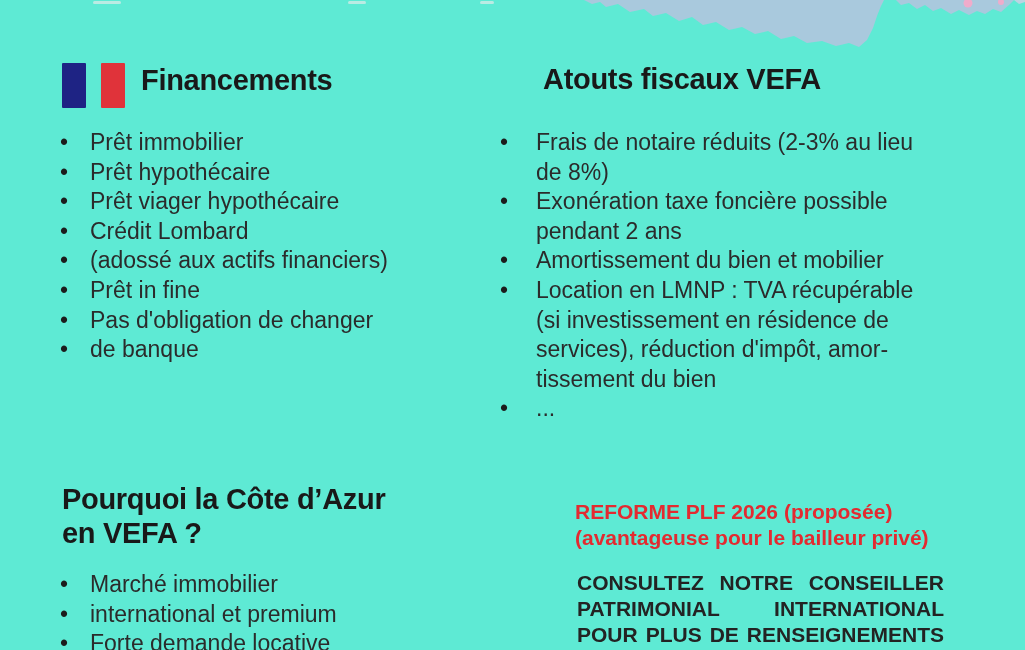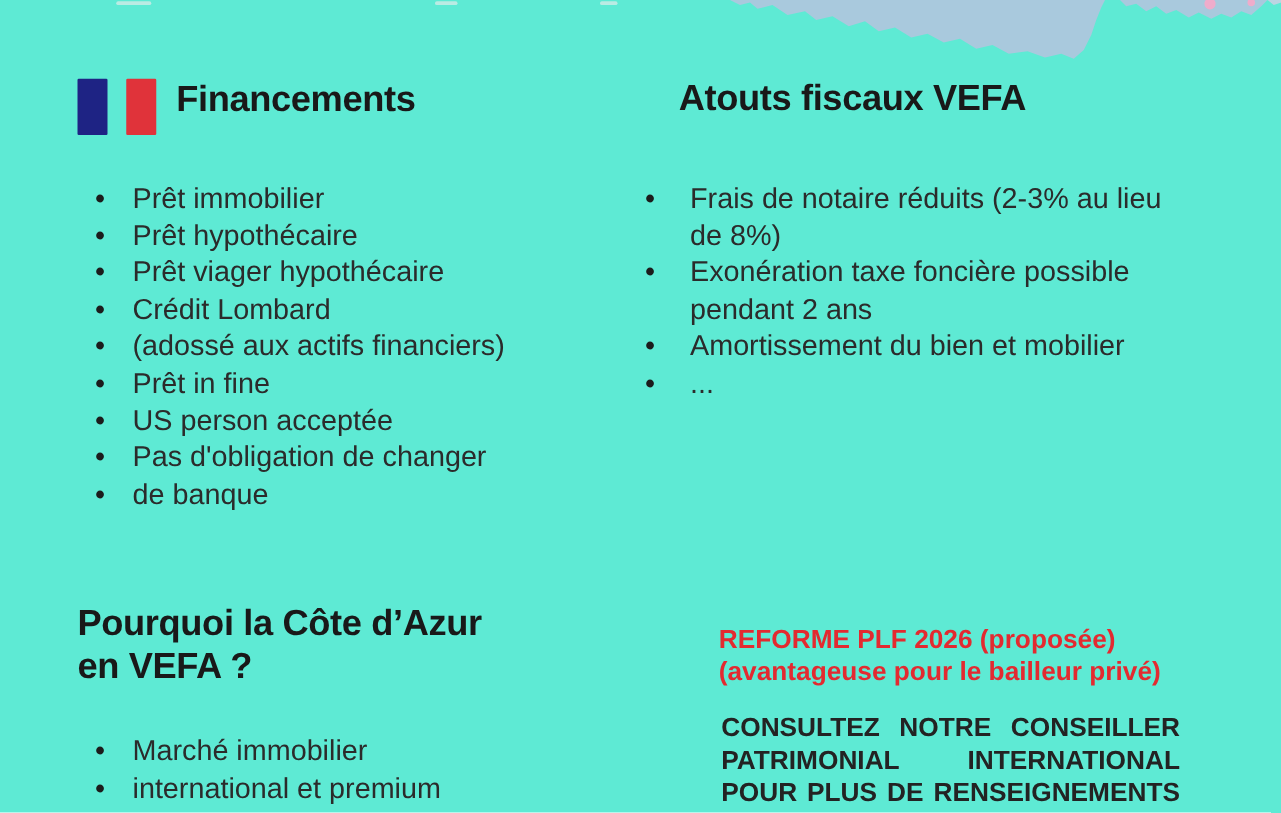--- a/index.html
+++ b/index.html
@@ -17,21 +17,21 @@
   }
   .h-financements{left:141px;top:63px;}
   .h-atouts{left:507px;top:62px;margin-left:36px;}
   .h-pourquoi{left:62px;top:482px;}
   
   .flag{position:absolute;left:62px;top:63px;width:64px;height:45px;}
   .flag .bar{position:absolute;top:0;width:24px;height:45px;border-radius:1px;}
   .flag .bar.blue{left:0;background:#1e2384;}
   .flag .bar.red{left:39px;background:#e0333a;}
   
-  ul.blist{list-style:none;margin:16px;padding:0;position:absolute;}
+  ul.blist{list-style:none;margin:0;padding:0;position:absolute;}
   ul.blist li{
     position:relative;font-size:23px;line-height:29.6px;color:#2b2b2b;
   }
   ul.blist li .bullet{position:absolute;left:0;top:0;line-height:29.6px;}
   ul.blist li .bullet::before{content:"\2022";font-size:23px;color:#1c1c1c;}
   ul.blist li .btext{display:block;white-space:pre-line;}
   .list-financements{left:60px;top:128px;width:460px;}
   .list-financements li{padding-left:30px;}
   .list-financements li .bullet{left:6px;}
   .list-atouts{left:500px;top:128px;width:480px;}
@@ -101,24 +101,20 @@
     <li>
         <span class="bullet"></span>
         <span class="btext">(adossé aux actifs financiers)</span>
       </li>
     <li>
         <span class="bullet"></span>
         <span class="btext">Prêt in fine</span>
       </li>
     <li>
         <span class="bullet"></span>
-        <span class="btext">US person acceptée</span>
-      </li>
-    <li>
-        <span class="bullet"></span>
         <span class="btext">Pas d'obligation de changer</span>
       </li>
     <li>
         <span class="bullet"></span>
         <span class="btext">de banque</span>
       </li>
   </ul>
 
   <ul class="blist list-atouts">
     <li>
@@ -127,20 +123,27 @@
 de 8%)</span>
       </li>
     <li>
         <span class="bullet"></span>
         <span class="btext">Exonération taxe foncière possible
 pendant 2 ans</span>
       </li>
     <li>
         <span class="bullet"></span>
         <span class="btext">Amortissement du bien et mobilier</span>
+      </li>
+    <li>
+        <span class="bullet"></span>
+        <span class="btext">Location en LMNP : TVA récupérable
+(si investissement en résidence de
+services), réduction d'impôt, amor-
+tissement du bien</span>
       </li>
     <li>
         <span class="bullet"></span>
         <span class="btext">...</span>
       </li>
   </ul>
 
   <ul class="blist list-pourquoi">
     <li>
         <span class="bullet"></span>

